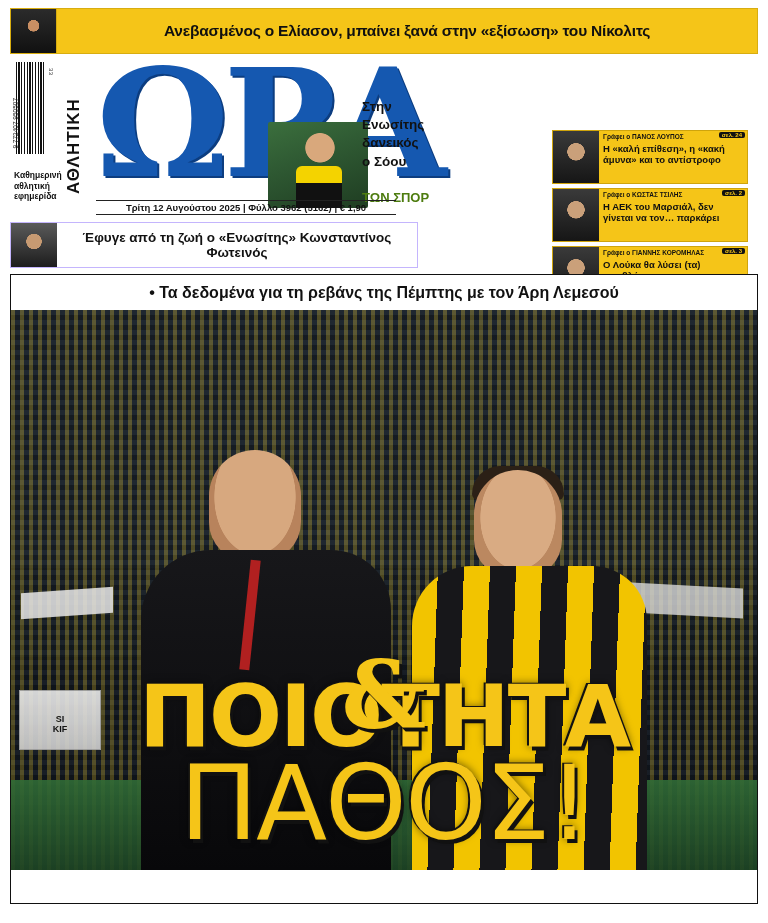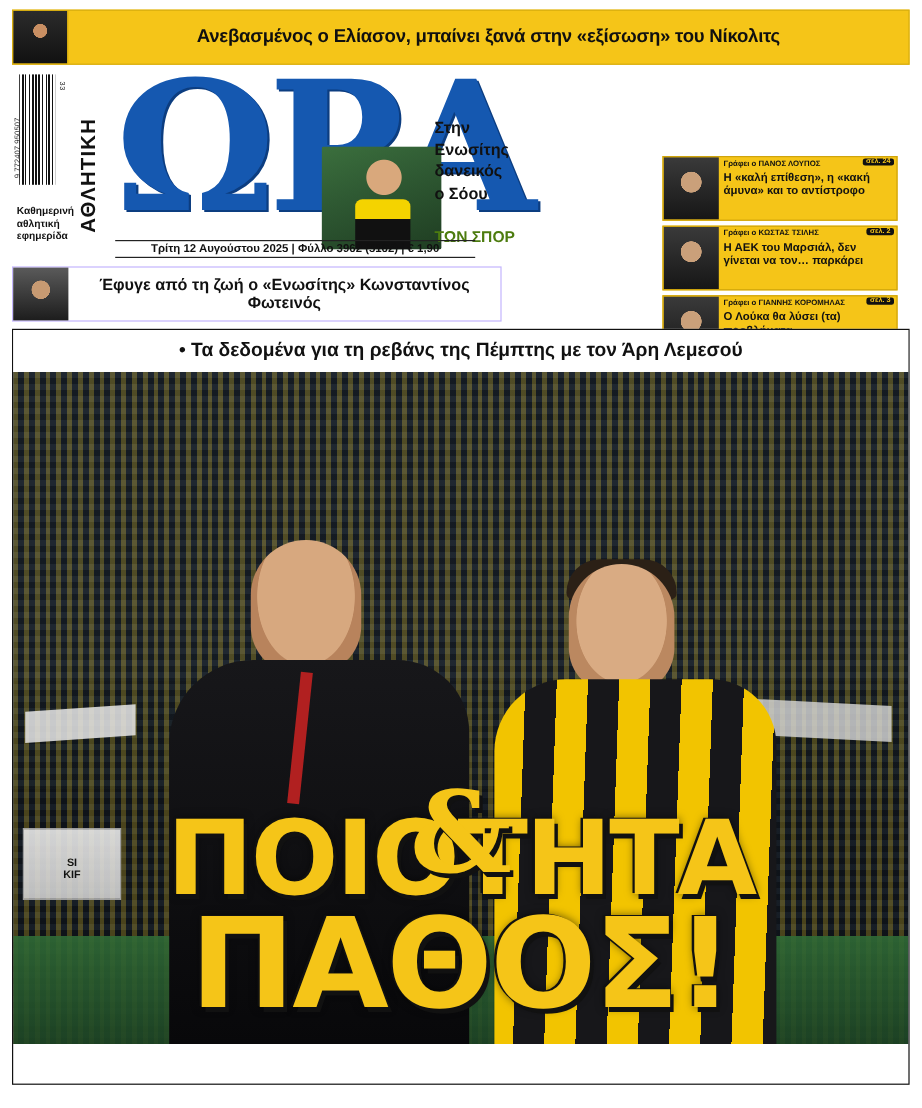--- a/index.html
+++ b/index.html
@@ -394,21 +394,21 @@
     font-family: "DejaVu Sans", sans-serif;
     font-weight: bold;
     font-size: 86px;
     line-height: .92;
     color: #f5c518;
     letter-spacing: -2px;
     text-shadow: 3px 4px 0 #111, -2px -1px 0 #111, 0 0 8px rgba(0,0,0,.6);
   }
   .bigtitle .line2 {
     font-family: "DejaVu Sans", sans-serif;
-    font-weight: bold;
+    font-weight: normal;
     font-size: 104px;
     line-height: .92;
     color: #f5c518;
     letter-spacing: -2px;
     text-shadow: 3px 4px 0 #111, -2px -1px 0 #111, 0 0 8px rgba(0,0,0,.6);
   }
   .amp {
     position: absolute;
     left: 50%;
     transform: translateX(-50%);

